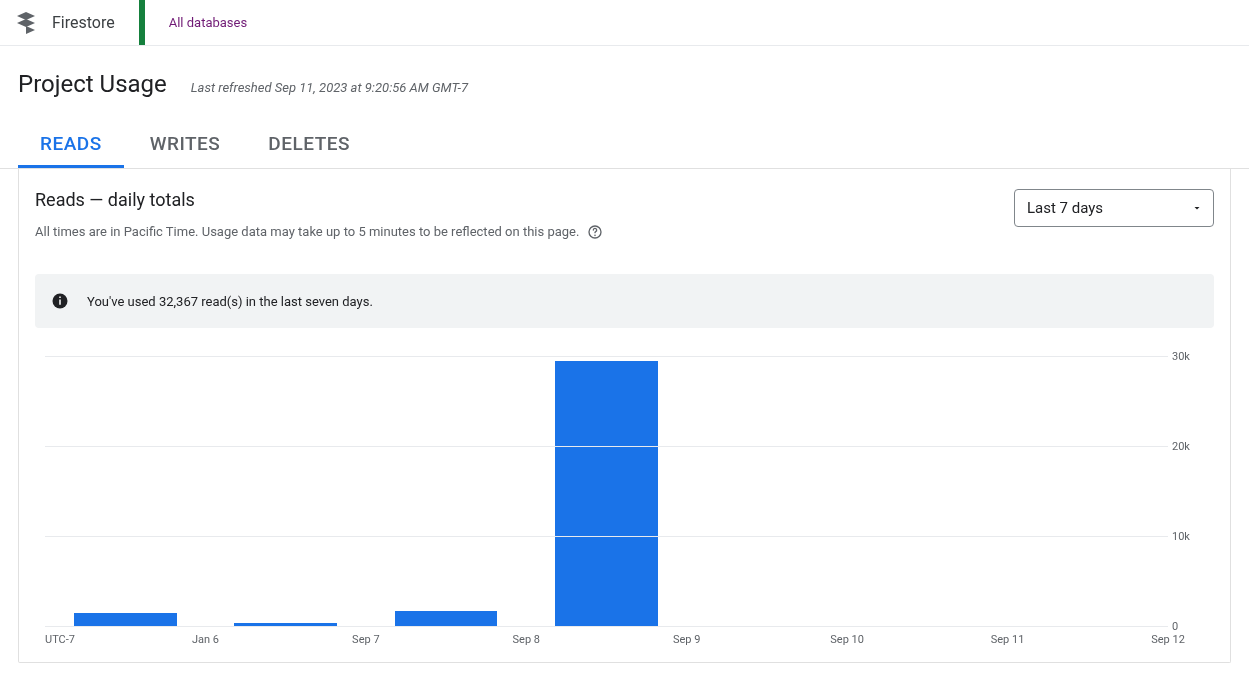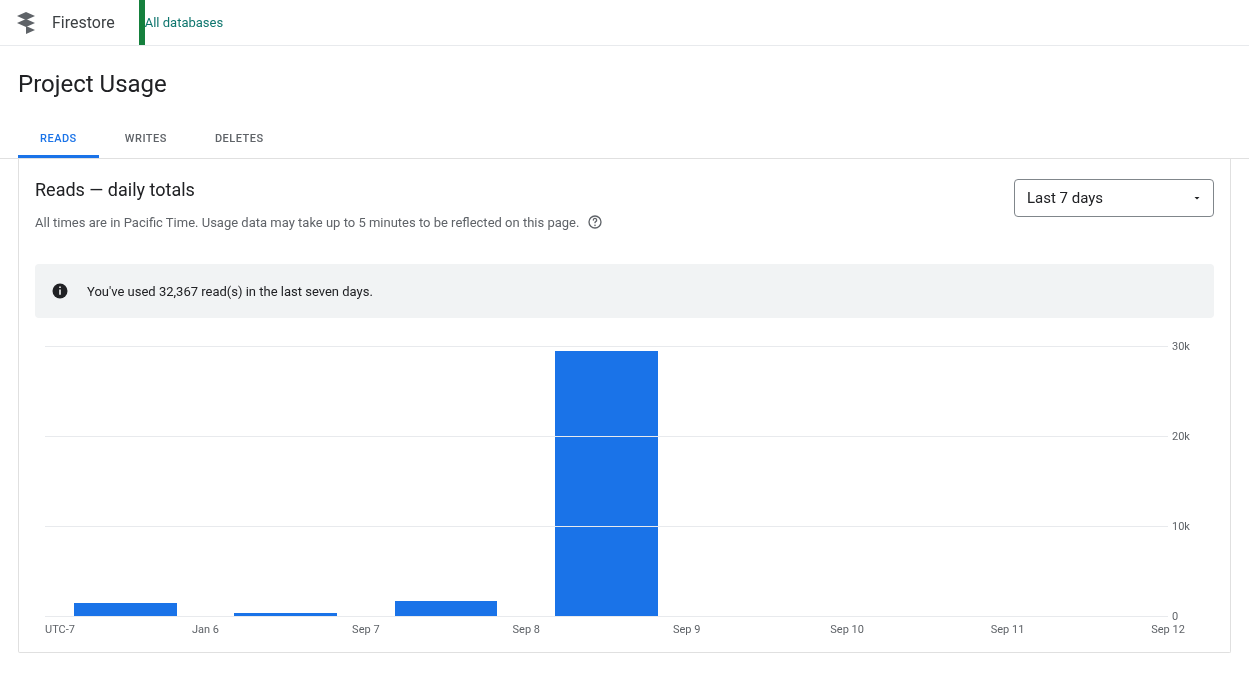--- a/index.html
+++ b/index.html
@@ -1,31 +1,31 @@
 <!DOCTYPE html>
 <html><head>
 <meta charset="utf-8">
 <style>
   * { box-sizing: border-box; }
   html, body { margin: 0; padding: 0; font-family: "Google Sans", Roboto, Arial, sans-serif; color: #202124; background: #fff; }
   .topbar { display: flex; align-items: center; height: 46px; border-bottom: 1px solid #e8eaed; padding: 0 14px; }
   .brand { display: flex; align-items: center; gap: 14px; padding-right: 24px; border-right: 6px solid #15803d; height: 100%; }
   .brand-name { font-size: 16px; color: #3c4043; }
-  .db-label { font-size: 13px; color: #0f766e; }
+  .db-label { margin-left: 24px; font-size: 13px; color: #701a75; }
   .page { padding: 0px; }
   .page-head { padding: 24px 18px 0 18px; display: flex; align-items: baseline; gap: 24px; flex-wrap: wrap; }
   .page-title { font-size: 24px; font-weight: 400; margin: 0; }
   .refreshed { font-style: italic; color: #5f6368; font-size: 13px; }
   .tabs { display: flex; gap: 4px; padding: 0 18px; margin-top: 26px; border-bottom: 1px solid #e0e0e0; }
-  .tab { padding: 8px 22px 10px 22px; font-size: 11px; letter-spacing: 0.5px; color: #5f6368; font-weight: 500; text-transform: uppercase; cursor: pointer; border-bottom: 3px solid transparent; }
+  .tab { padding: 8px 22px 10px 22px; font-size: 19px; letter-spacing: 0.5px; color: #5f6368; font-weight: 500; text-transform: uppercase; cursor: pointer; border-bottom: 3px solid transparent; }
   .tab.active { color: #1a73e8; border-bottom-color: #1a73e8; }
   .panel { margin: 0 18px 22px 18px; border: 1px solid #e0e0e0; border-top: none; border-radius: 0 0 2px 2px; padding: 20px 16px 16px 16px; }
   .panel-head { display: flex; justify-content: space-between; align-items: flex-start; flex-wrap: wrap; gap: 32px; }
   .panel-title { font-size: 18px; font-weight: 400; margin: 0; }
-  .note-line { display: flex; align-items: center; gap: 8px; color: #5f6368; font-size: 13px; margin-top: 14px; }
+  .note-line { display: flex; gap: 8px; color: #5f6368; font-size: 13px; margin-top: 14px; }
   .select { display: flex; align-items: center; justify-content: space-between; width: 200px; height: 38px; border: 1px solid #80868b; border-radius: 4px; padding: 0 10px 0 12px; font-size: 15px; cursor: pointer; background: #fff; }
   .banner { display: flex; align-items: center; gap: 18px; background: #f1f3f4; border-radius: 4px; padding: 18px 16px; margin-top: 34px; font-size: 13px; }
   .chart-wrap { position: relative; margin-top: 28px; height: 290px; padding-right: 46px; }
   .plot { position: absolute; left: 10px; right: 46px; top: 0; bottom: 20px; }
   .grid-line { position: absolute; left: 0; right: 0; height: 1px; background: #e8eaed; }
   .y-label { position: absolute; right: -44px; width: 40px; text-align: left; font-size: 11px; color: #5f6368; transform: translateY(-50%); }
   .bars { position: absolute; left: 0; right: 0; bottom: 0; top: 0; }
   .bar { position: absolute; bottom: 0; background: #1a73e8; }
   .x-axis { position: absolute; left: 10px; right: 46px; bottom: 0; height: 18px; }
   .x-label { position: absolute; bottom: 0; font-size: 11px; color: #5f6368; transform: translateX(-50%); white-space: nowrap; }
@@ -48,20 +48,21 @@
         </svg>
     </span>
     <span class="brand-name">Firestore</span>
   </div>
   <span class="db-label">All databases</span>
 </div>
 
 <div class="page">
   <div class="page-head">
     <h1 class="page-title">Project Usage</h1>
+    <span class="refreshed">Last refreshed Sep 11, 2023 at 9:20:56 AM GMT-7</span>
   </div>
 
   <div class="tabs">
     <div class="tab active">READS</div>
     <div class="tab">WRITES</div>
     <div class="tab">DELETES</div>
   </div>
 
   <div class="panel">
     <div class="panel-head">

